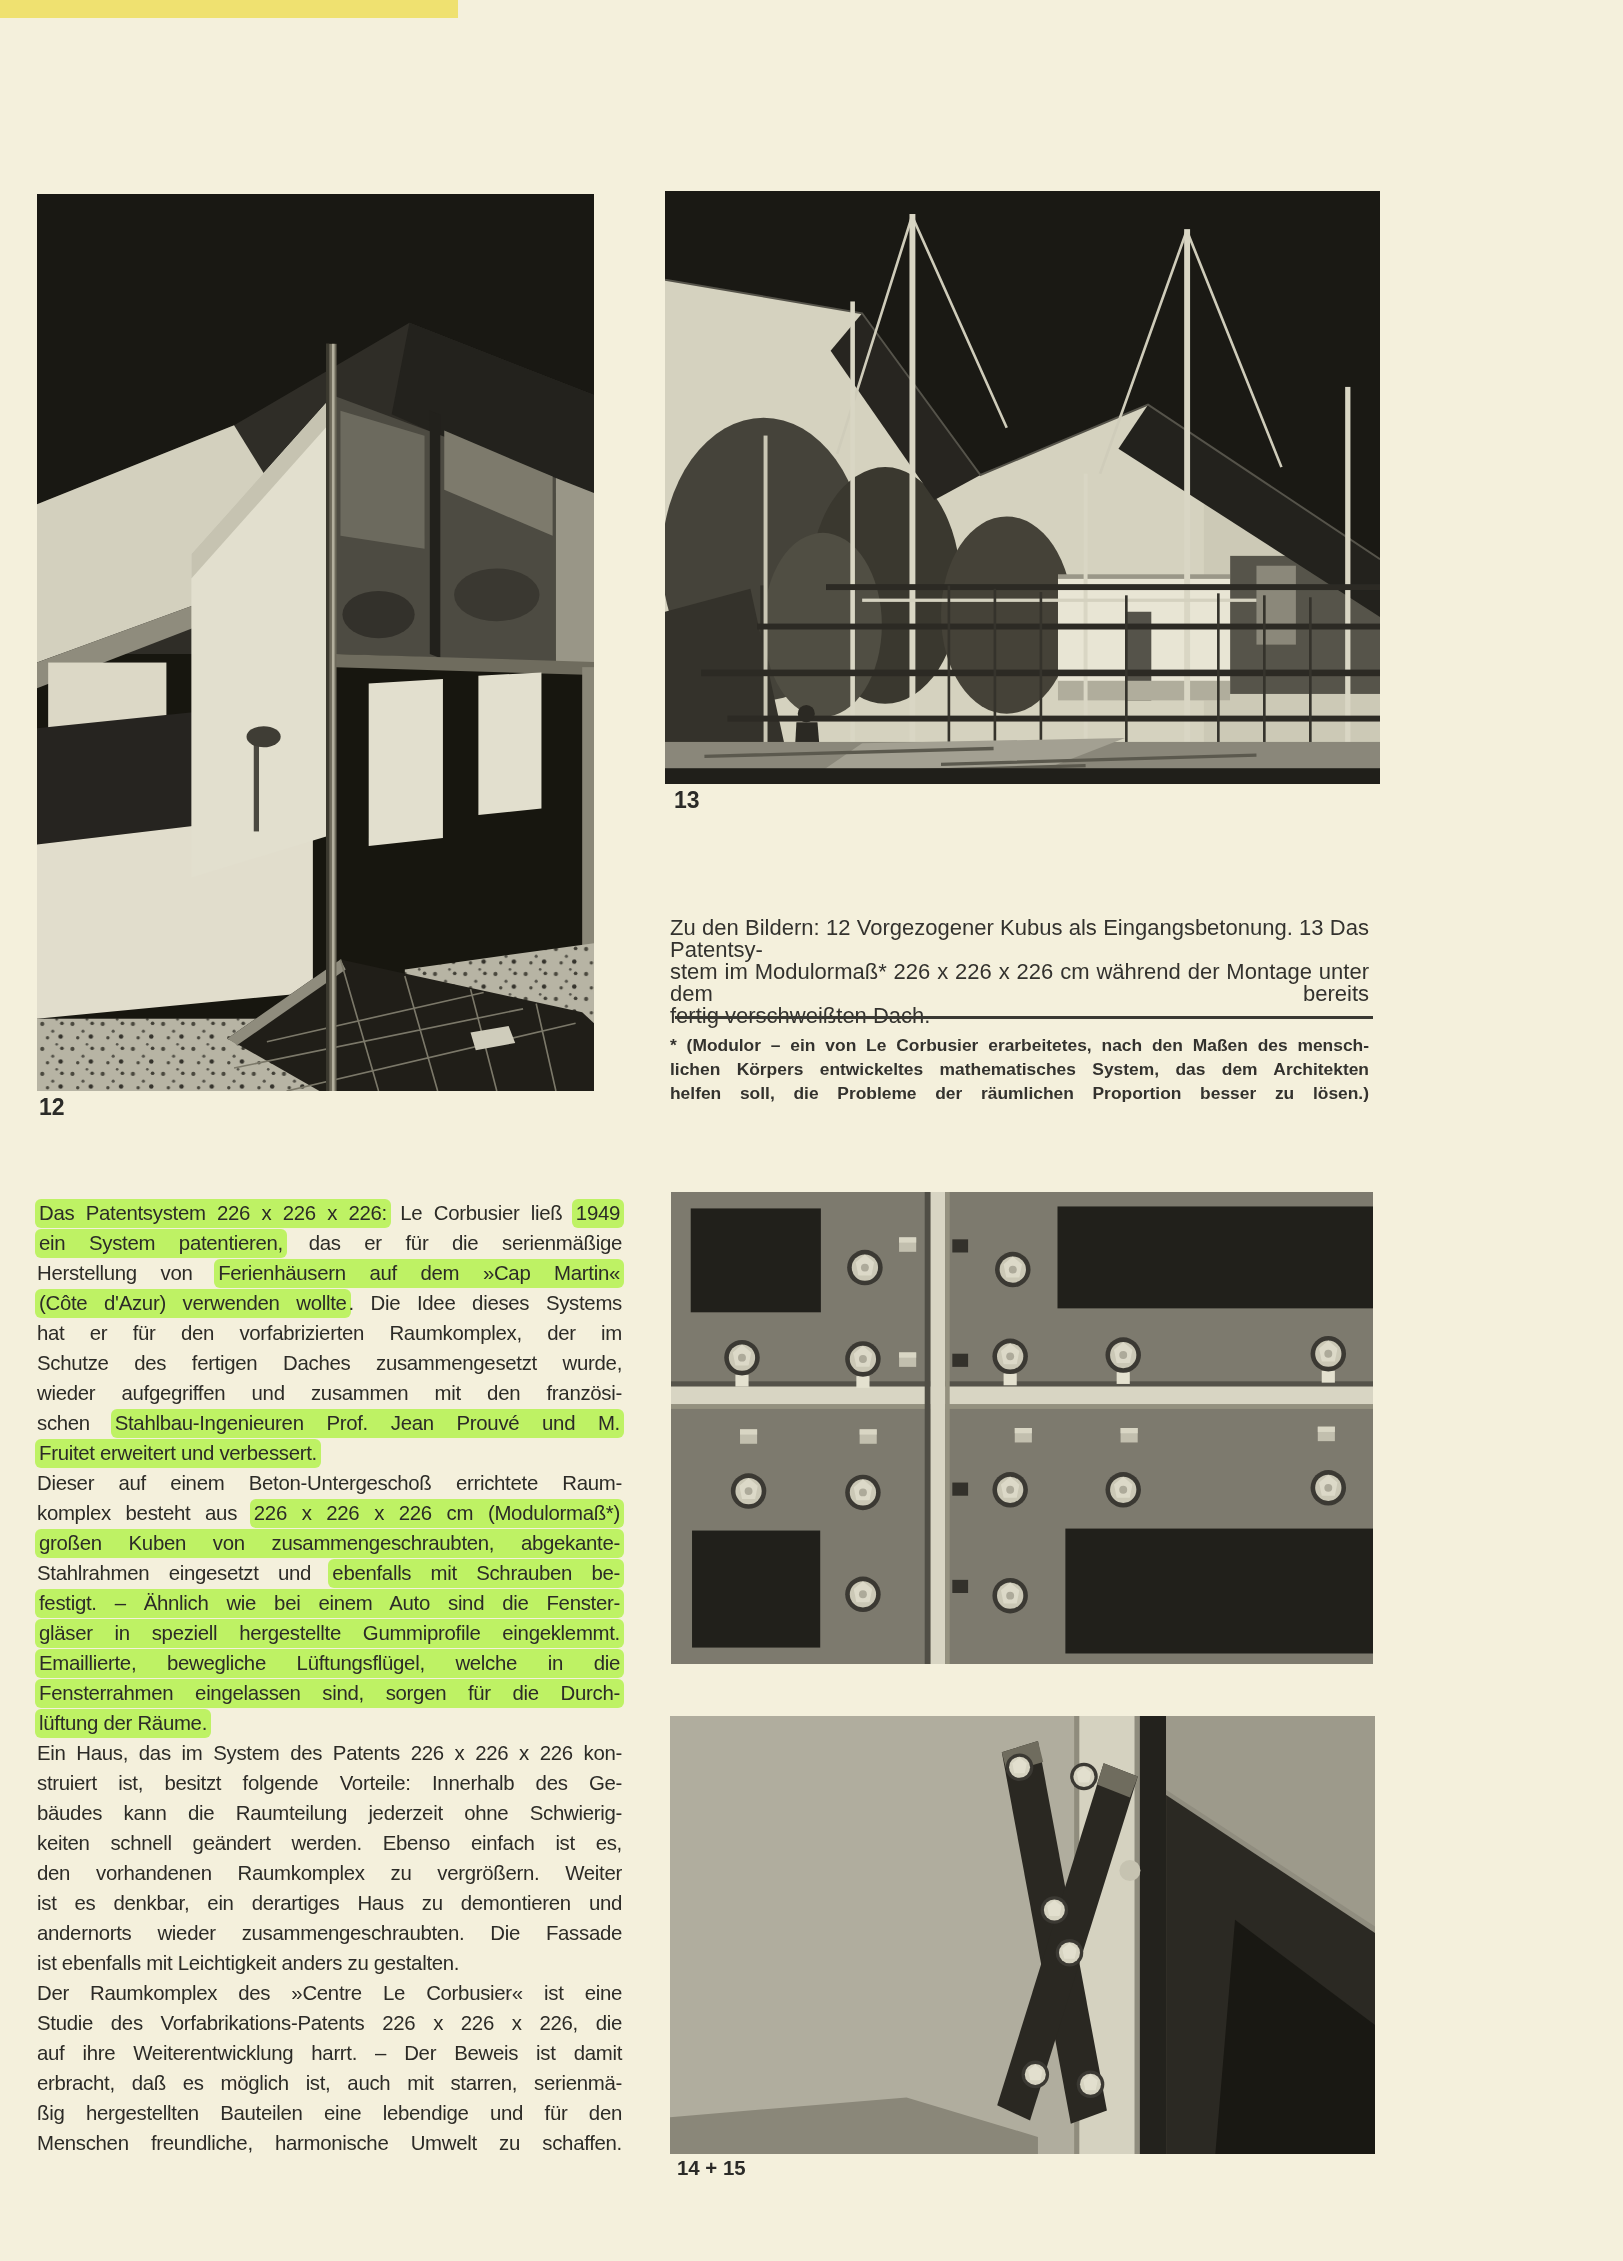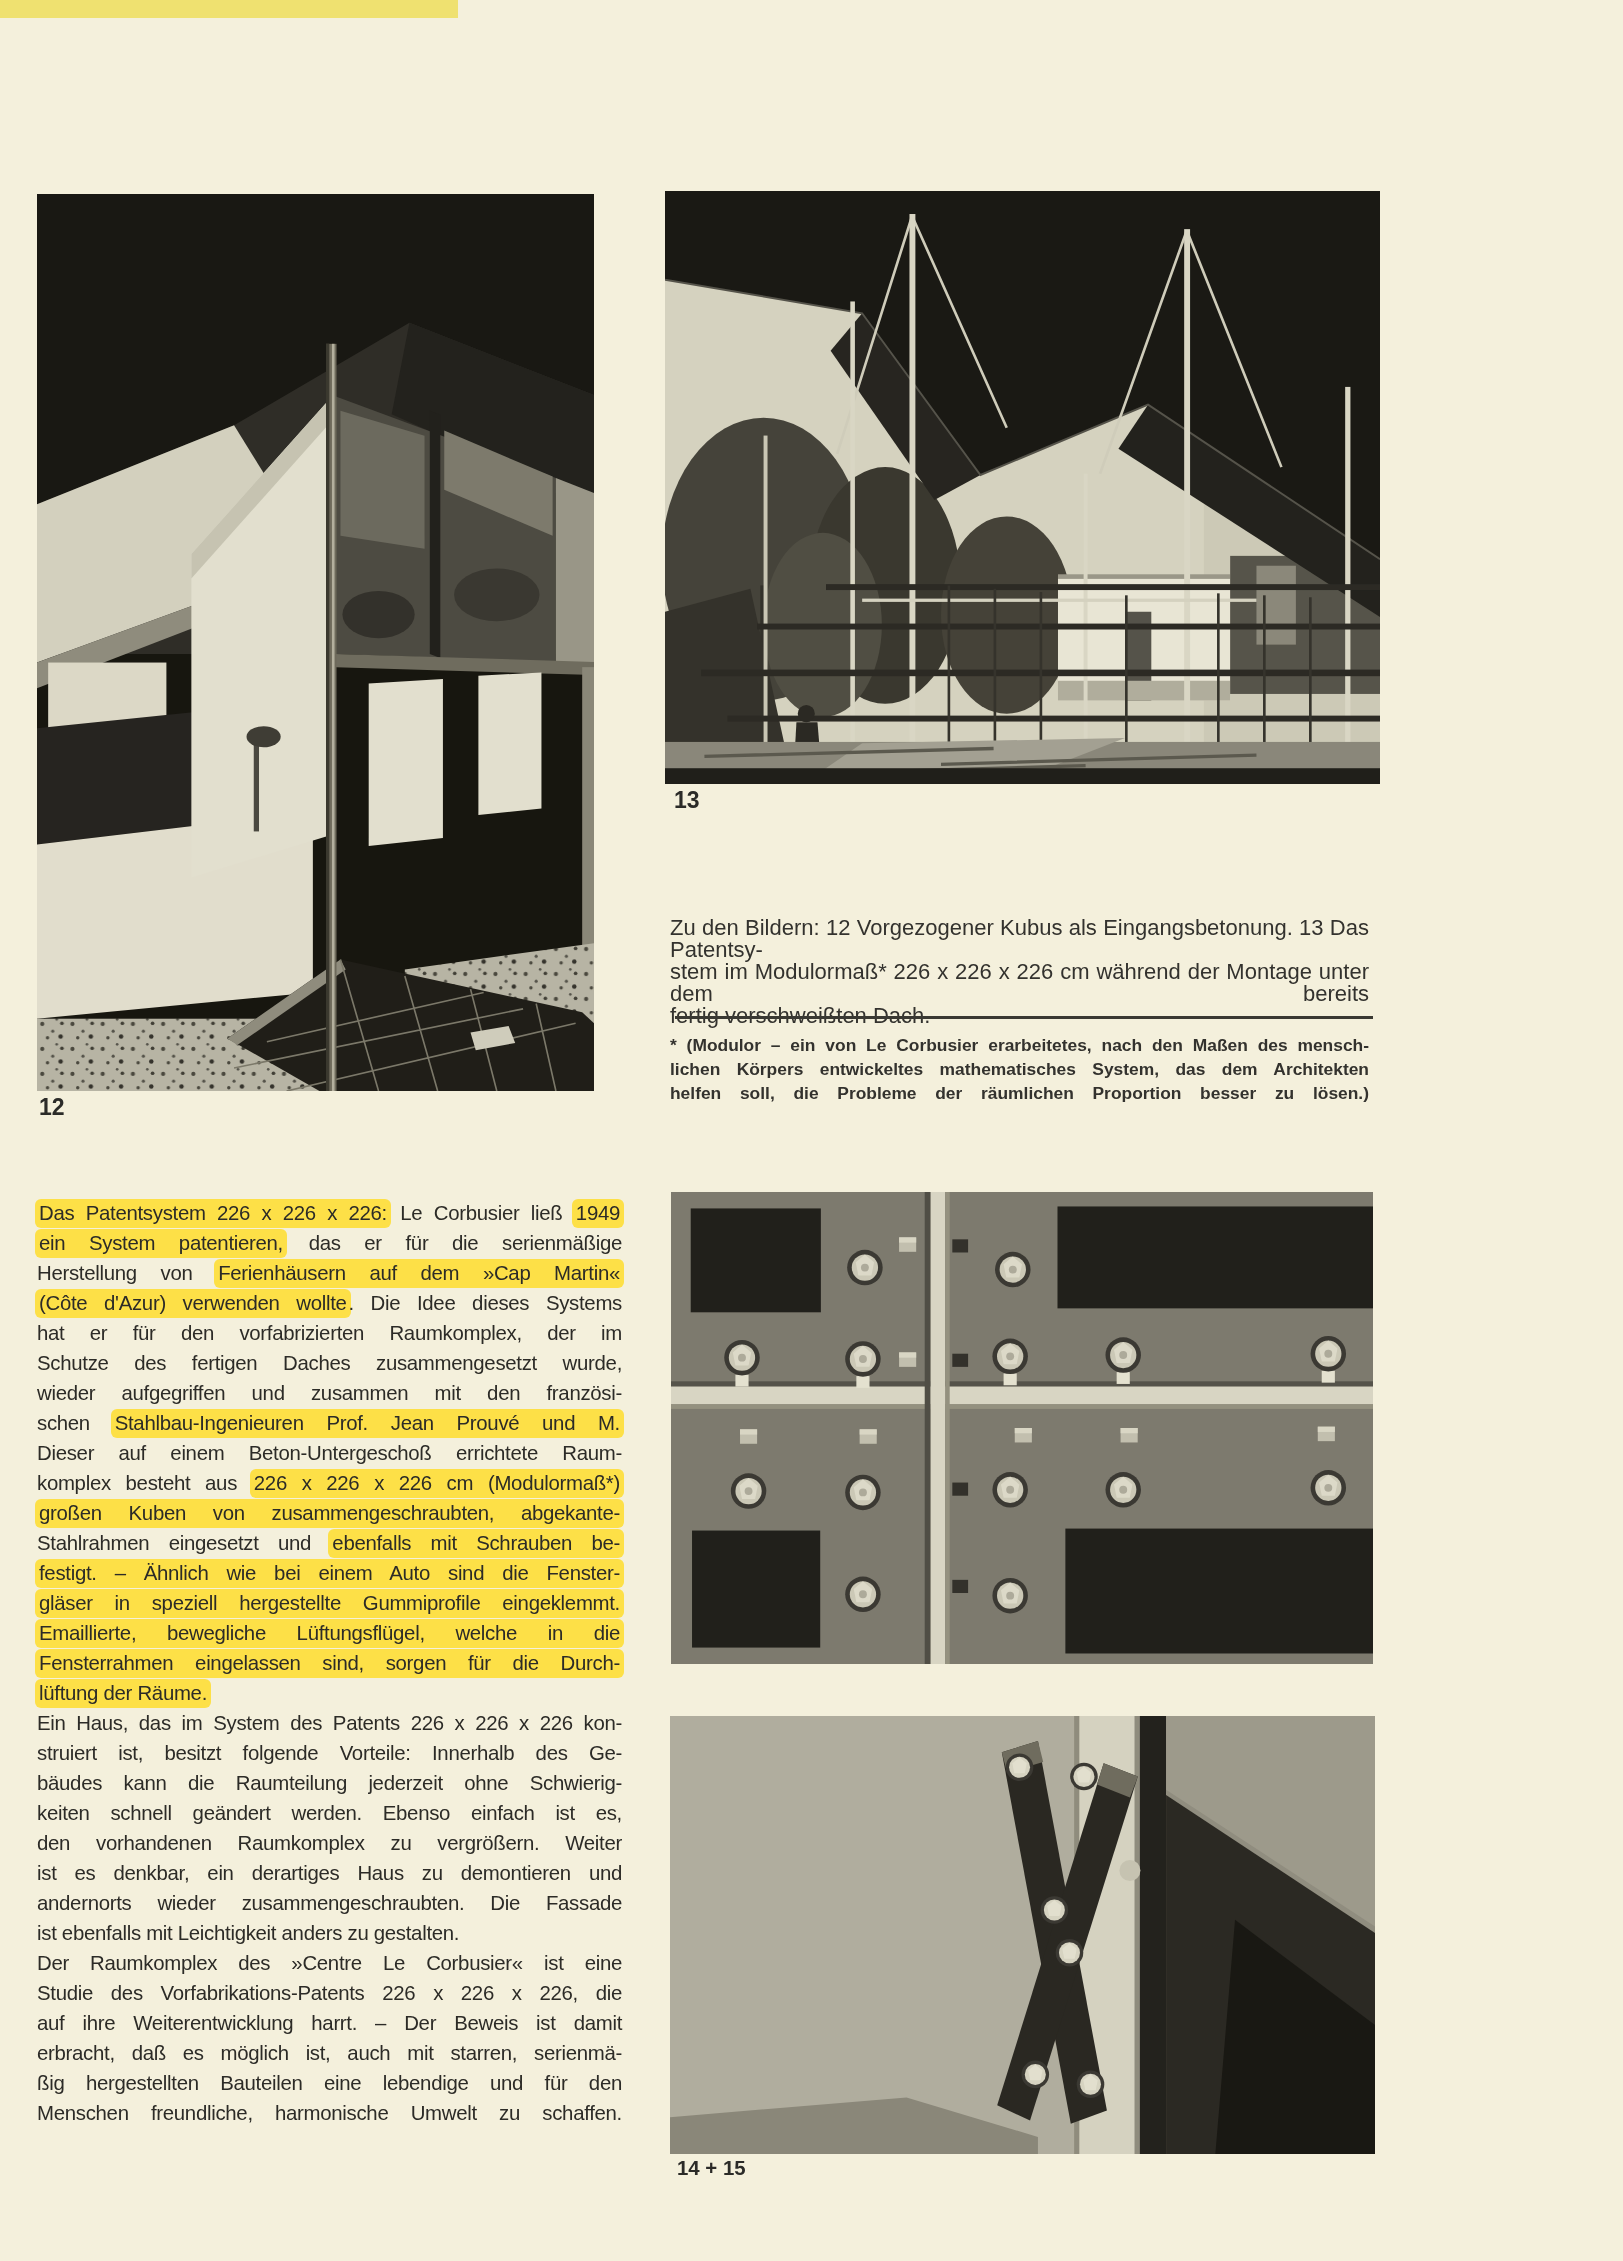--- a/index.html
+++ b/index.html
@@ -19,21 +19,21 @@
   .caption{position:absolute;left:670px;top:917px;width:699px;font-size:22px;color:#33322e;}
   .caption .tline{line-height:22px;}
   .rule{position:absolute;left:675px;top:1016px;width:698px;height:2.6px;background:#3a3933;}
   .footnote{position:absolute;left:670px;top:1033px;width:699px;font-size:17.4px;color:#33322e;}
   .footnote .tline{line-height:24px;font-weight:bold;}
   .article{position:absolute;left:37px;top:1198px;width:585px;font-size:20.4px;
            letter-spacing:-0.3px;color:#2c2b27;}
   .article .tline{height:30px;line-height:30px;}
   .tline{text-align:justify;text-align-last:justify;}
   .tline.nj{text-align-last:left;}
-  .hl{background:#fde047;border-radius:6px;padding:2.6px 4px 4px;margin:0 -2px;
+  .hl{background:#bef264;border-radius:6px;padding:2.6px 4px 4px;margin:0 -2px;
       box-decoration-break:clone;-webkit-box-decoration-break:clone;}
 </style>
 </head>
 <body>
 
 <div class="page">
 
   <div class="topbar"></div>
 
   <svg class="ph p12" viewBox="0 0 848 1365" preserveAspectRatio="none">
@@ -146,20 +146,21 @@
 
   <div class="article">
       <div class="tline"><span class="hl">Das Patentsystem 226 x 226 x 226:</span><span> Le Corbusier ließ </span><span class="hl">1949</span></div>
       <div class="tline"><span class="hl">ein System patentieren,</span><span> das er für die serienmäßige</span></div>
       <div class="tline"><span>Herstellung von </span><span class="hl">Ferienhäusern auf dem »Cap Martin«</span></div>
       <div class="tline"><span class="hl">(Côte d'Azur) verwenden wollte</span><span>. Die Idee dieses Systems</span></div>
       <div class="tline"><span>hat er für den vorfabrizierten Raumkomplex, der im</span></div>
       <div class="tline"><span>Schutze des fertigen Daches zusammengesetzt wurde,</span></div>
       <div class="tline"><span>wieder aufgegriffen und zusammen mit den französi-</span></div>
       <div class="tline"><span>schen </span><span class="hl">Stahlbau-Ingenieuren Prof. Jean Prouvé und M.</span></div>
+      <div class="tline nj"><span class="hl">Fruitet erweitert und verbessert.</span></div>
       <div class="tline"><span>Dieser auf einem Beton-Untergeschoß errichtete Raum-</span></div>
       <div class="tline"><span>komplex besteht aus </span><span class="hl">226 x 226 x 226 cm (Modulormaß*)</span></div>
       <div class="tline"><span class="hl">großen Kuben von zusammengeschraubten, abgekante-</span></div>
       <div class="tline"><span>Stahlrahmen eingesetzt und </span><span class="hl">ebenfalls mit Schrauben be-</span></div>
       <div class="tline"><span class="hl">festigt. – Ähnlich wie bei einem Auto sind die Fenster-</span></div>
       <div class="tline"><span class="hl">gläser in speziell hergestellte Gummiprofile eingeklemmt.</span></div>
       <div class="tline"><span class="hl">Emaillierte, bewegliche Lüftungsflügel, welche in die</span></div>
       <div class="tline"><span class="hl">Fensterrahmen eingelassen sind, sorgen für die Durch-</span></div>
       <div class="tline nj"><span class="hl">lüftung der Räume.</span></div>
       <div class="tline"><span>Ein Haus, das im System des Patents 226 x 226 x 226 kon-</span></div>

